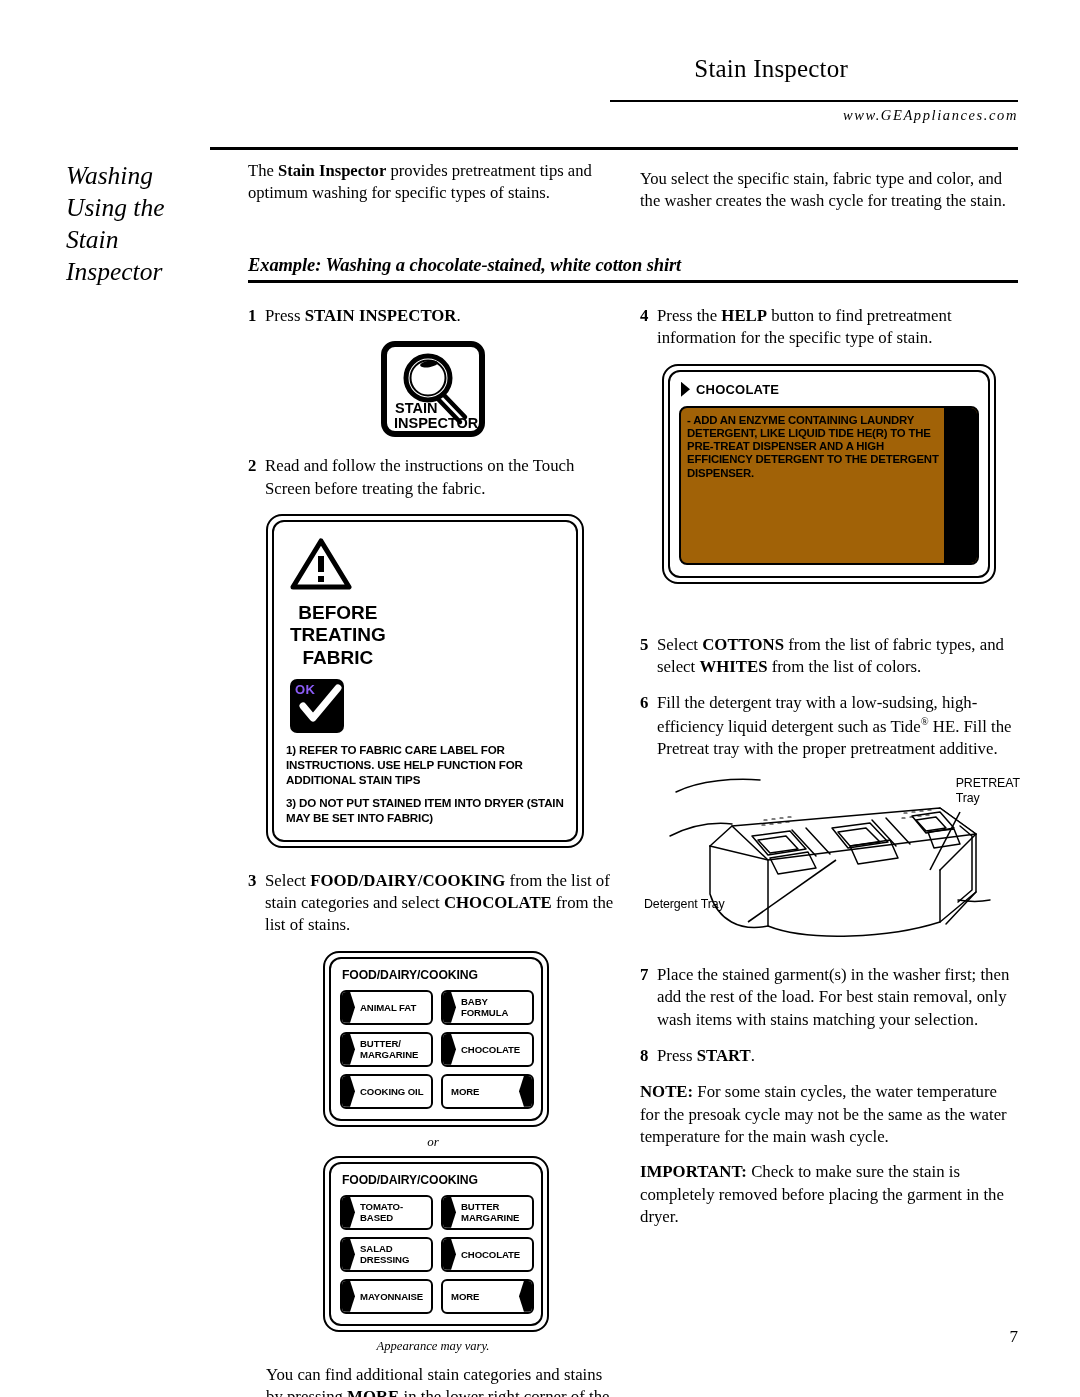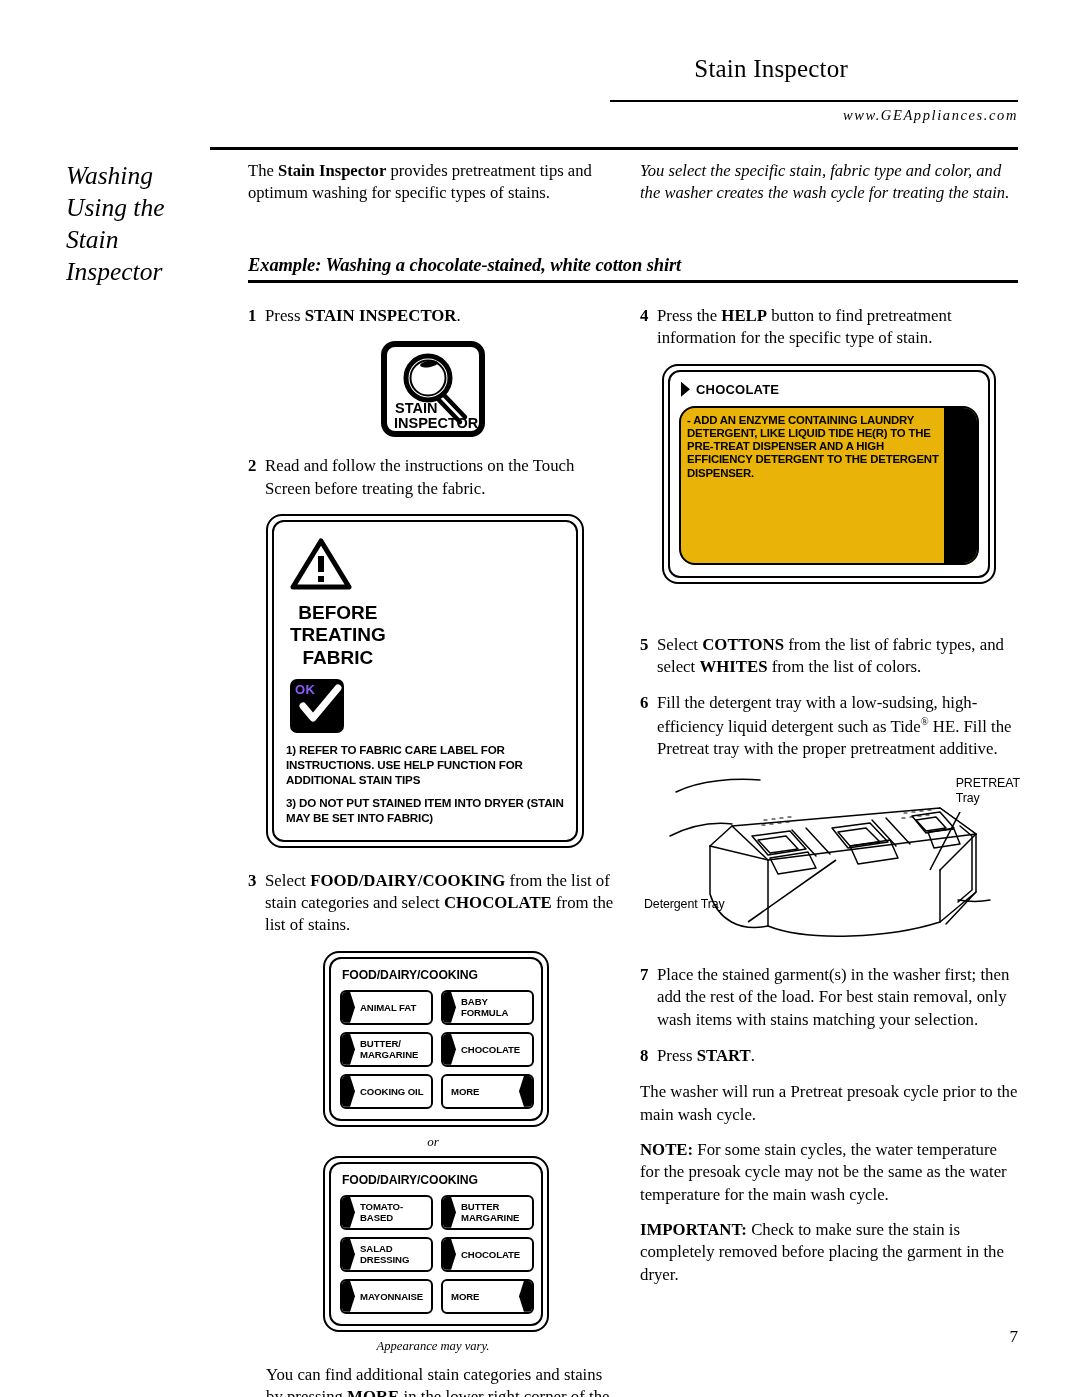--- a/index.html
+++ b/index.html
@@ -289,24 +289,24 @@
   }
   .help-title {
     font-family: "Liberation Sans", sans-serif;
     font-weight: bold;
     font-size: 13px;
     letter-spacing: 0.2px;
   }
   .help-body {
     position: relative;
     border: 2px solid #000;
-    border-radius: 16px;
+    border-radius: 8px;
     height: 155px;
     overflow: hidden;
-    background: #eab308;
+    background: #a16207;
   }
   .help-scroll {
     position: absolute;
     right: 0; top: 0;
     width: 33px; height: 100%;
     background: #000;
   }
   .help-text {
     position: relative;
     font-family: "Liberation Sans", sans-serif;
@@ -358,21 +358,21 @@
   <div>Using the</div>
   <div>Stain</div>
   <div>Inspector</div>
 </div>
 
 <div style="position:absolute;left:248px;top:160px;width:370px;">
   <div class="intro">
     The <b>Stain Inspector</b><span> provides pretreatment tips and optimum washing for specific types of stains.</span>
   </div>
 </div>
-<div style="position:absolute;left:640px;top:160px;width:378px;font-style:italic;">
+<div style="position:absolute;left:640px;top:168px;width:378px;">
   <div class="intro">You select the specific stain, fabric type and color, and the washer creates the wash cycle for treating the stain.</div>
 </div>
 
 <div class="example-band">
   <div class="example-heading">Example: Washing a chocolate-stained, white cotton shirt</div>
   <div class="example-rule"></div>
 </div>
 
 <div class="col-left" style="top:305px;">
 
@@ -597,21 +597,20 @@
   <div class="step" style="margin-top:10px;">
     <div class="step-num">7</div>
     <div class="step-body">Place the stained garment(s) in the washer first; then add the rest of the load. For best stain removal, only wash items with stains matching your selection.</div>
   </div>
 
   <div class="step">
     <div class="step-num">8</div>
     <div class="step-body">Press <b>START</b>.</div>
   </div>
 
-  <div class="para-flush">The washer will run a Pretreat presoak cycle prior to the main wash cycle.</div>
 
   <div class="para-flush">
     <b>NOTE:</b>
     <span>For some stain cycles, the water temperature for the presoak cycle may not be the same as the water temperature for the main wash cycle.</span>
   </div>
 
   <div class="para-flush">
     <b>IMPORTANT:</b>
     <span>Check to make sure the stain is completely removed before placing the garment in the dryer.</span>
   </div>

